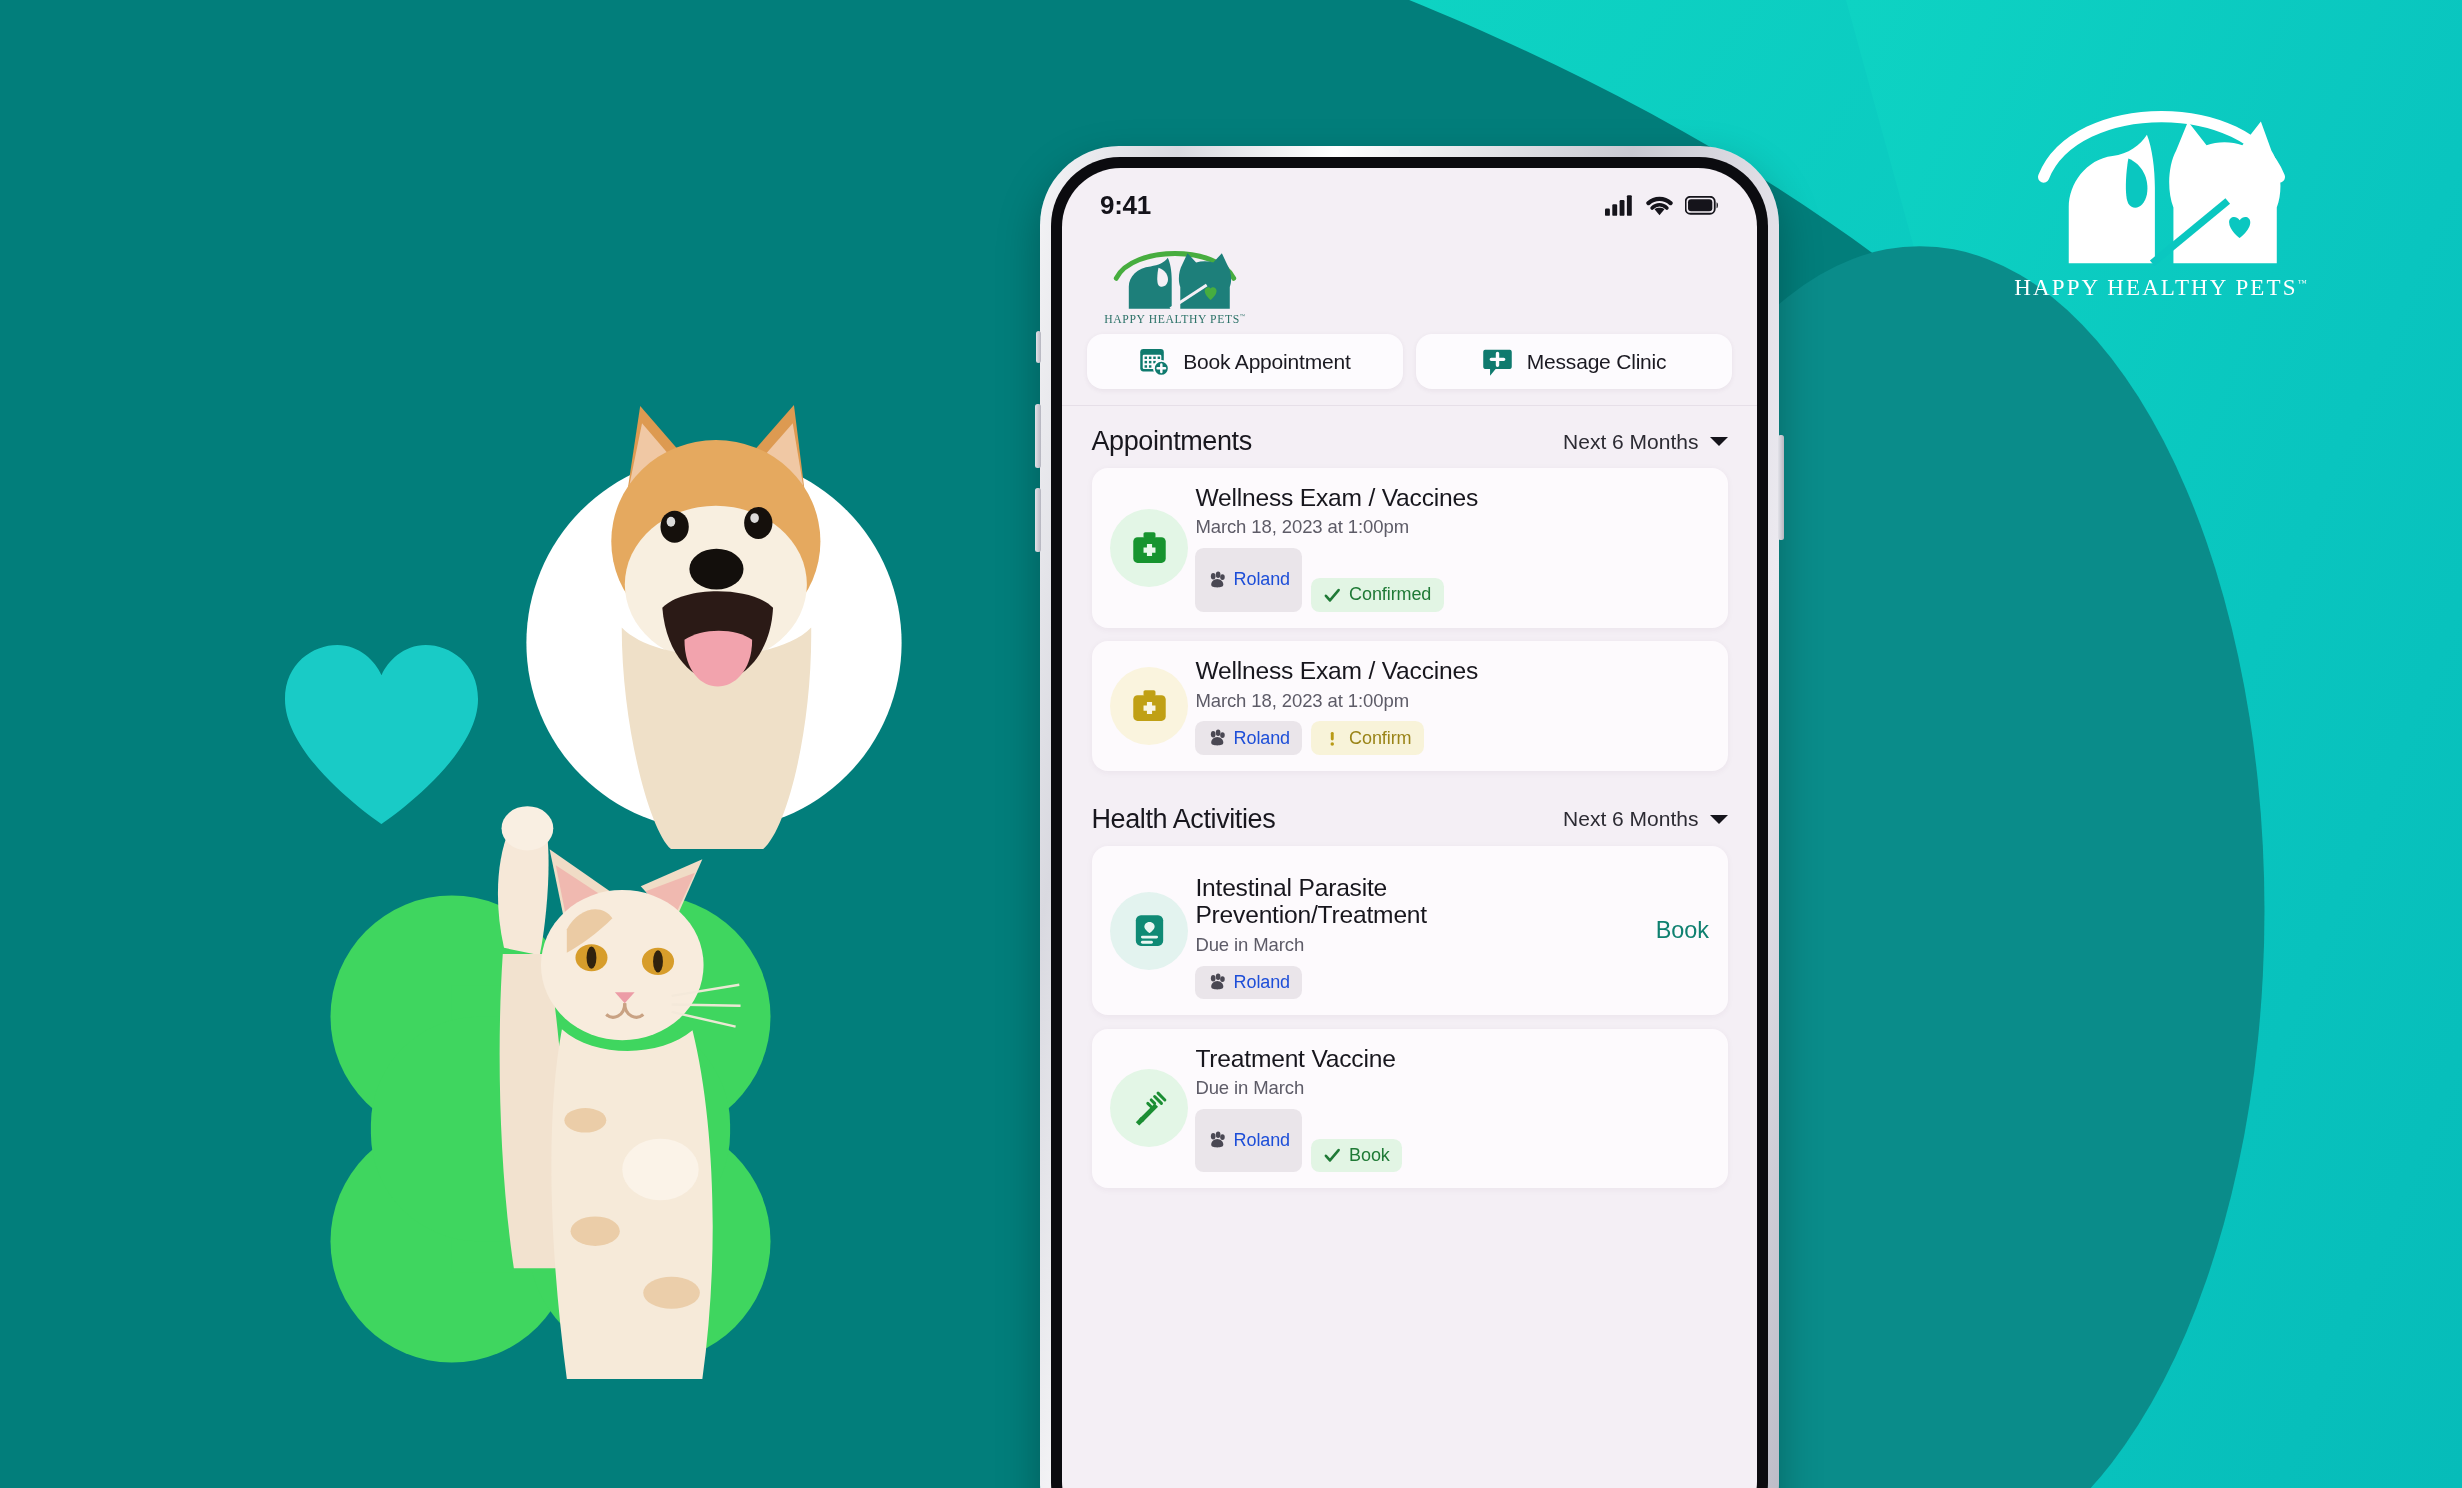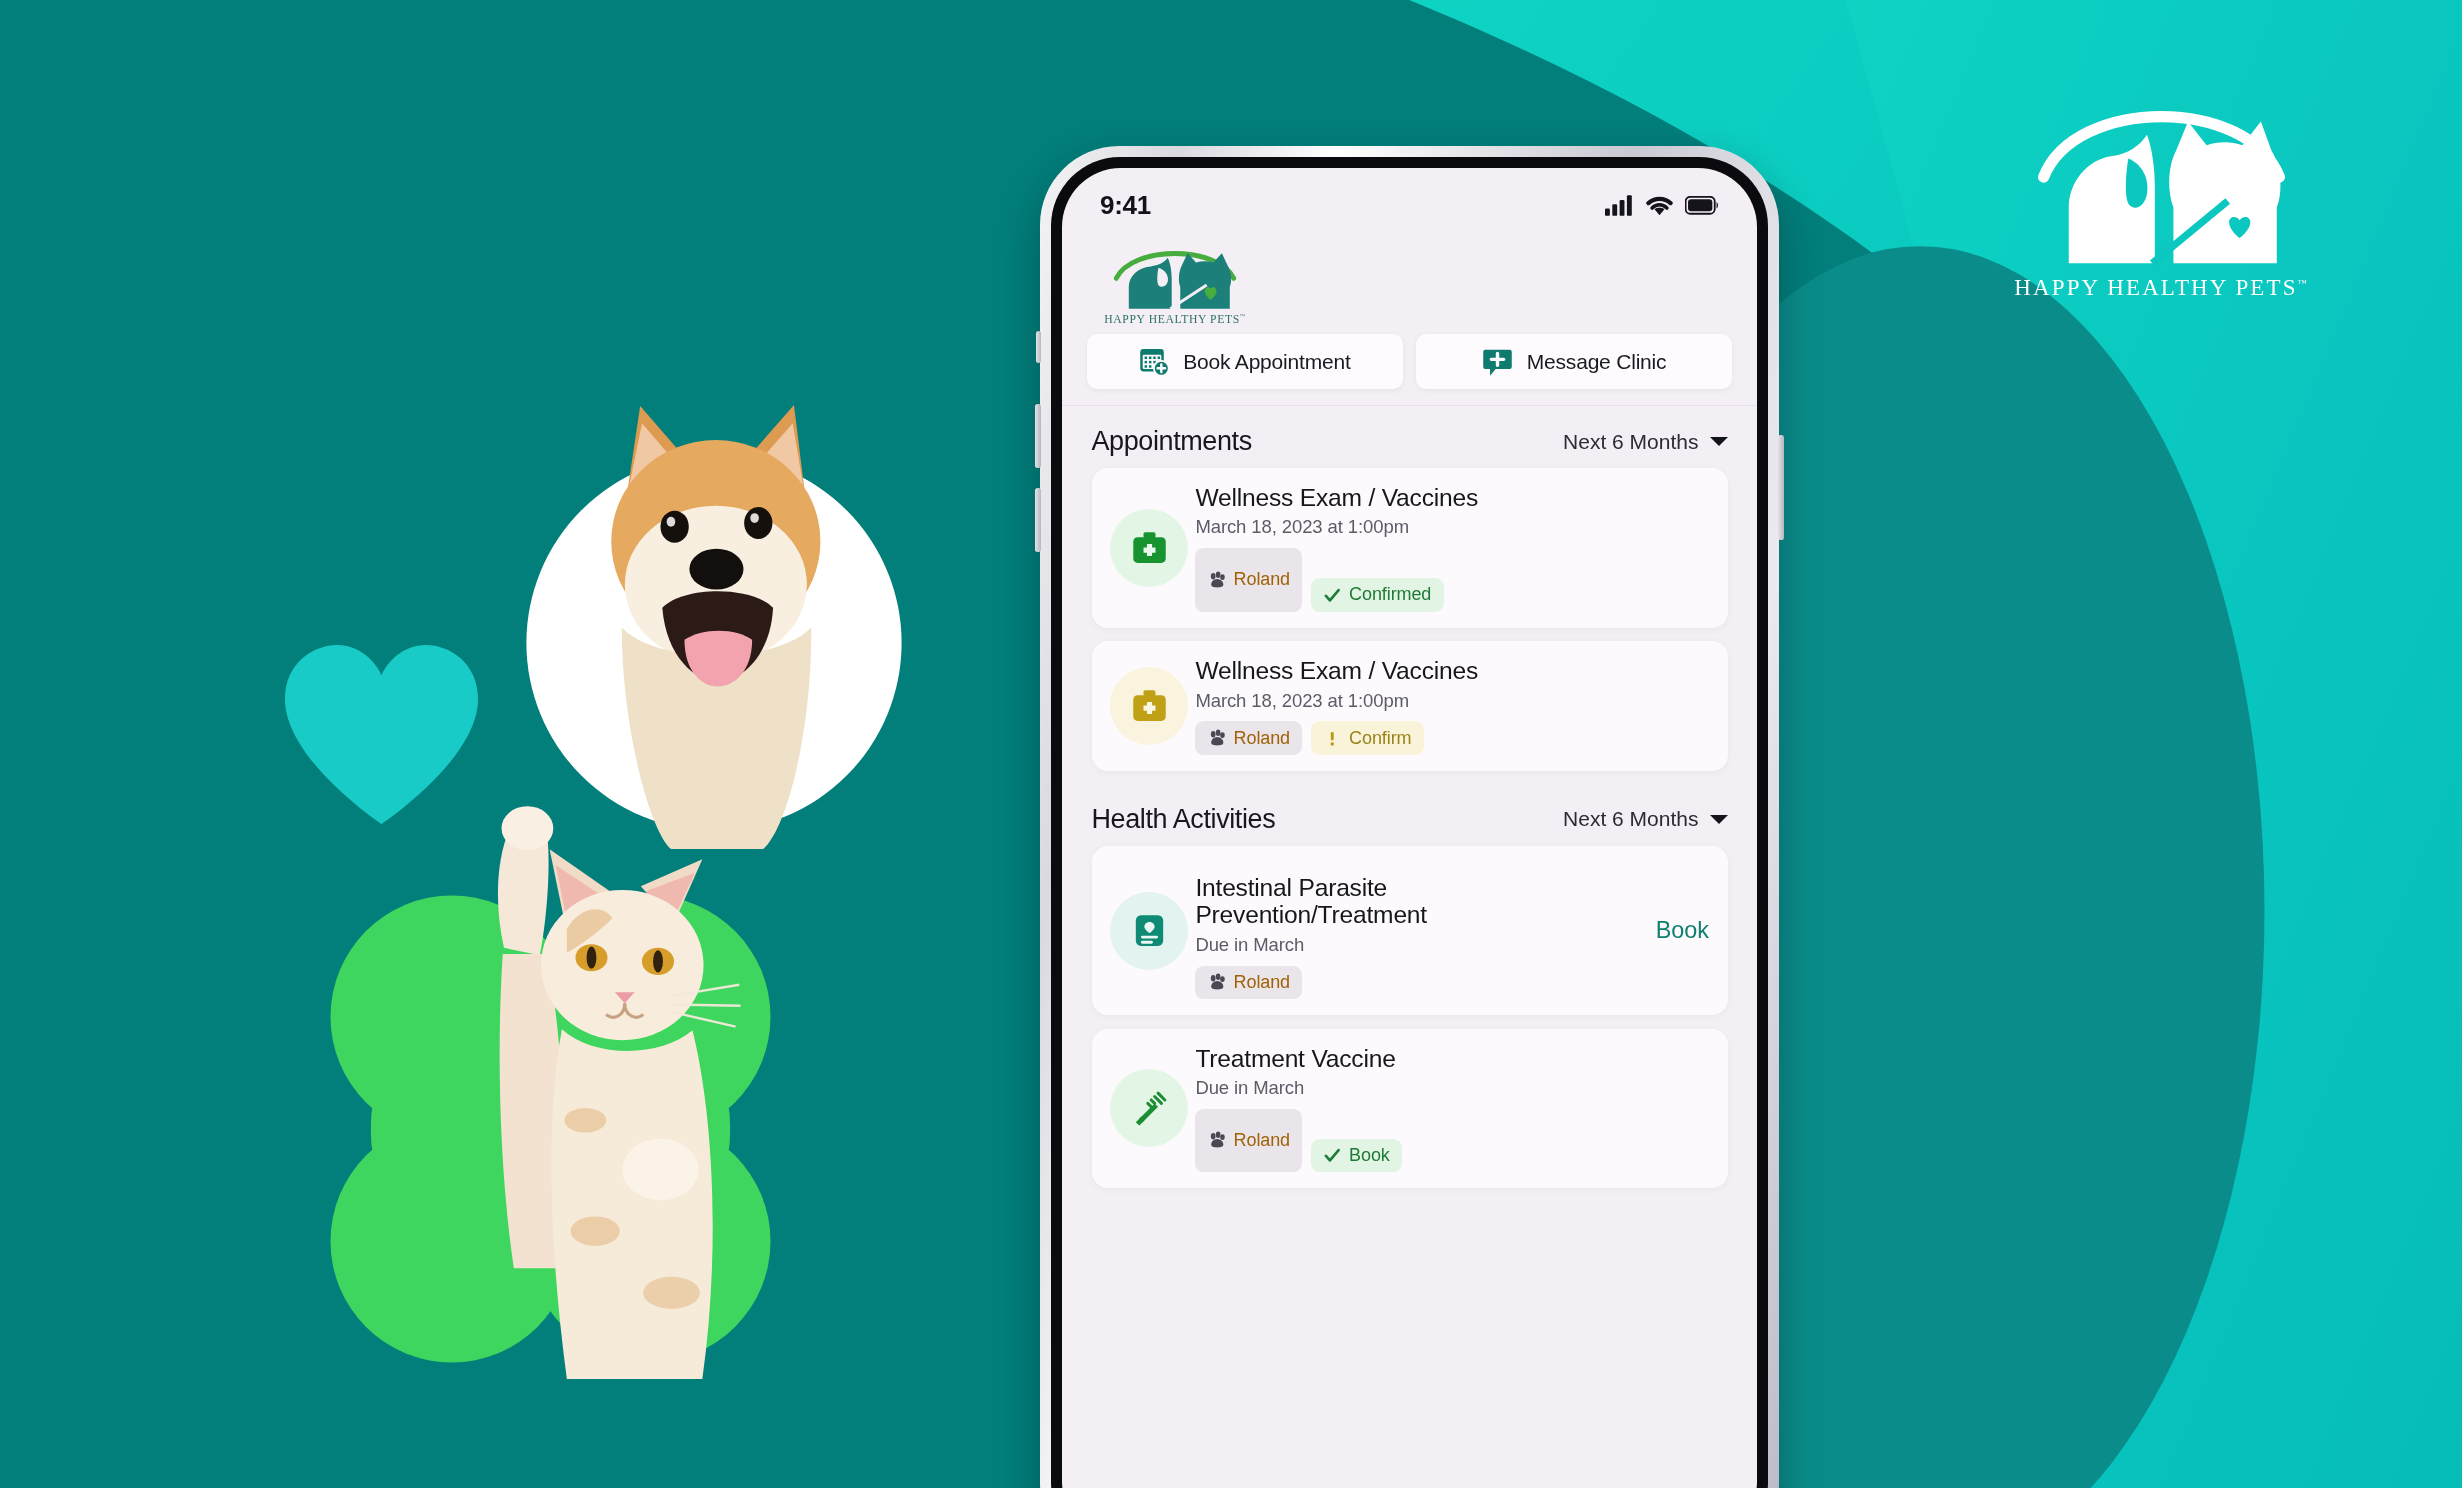--- a/index.html
+++ b/index.html
@@ -101,21 +101,21 @@
   #app-logo .tm { font-size: 5.5px; vertical-align: super; }
 
   
   #action-row {
     display: flex; gap: 13.5px;
     padding: 8.6px 24.6px 16px 24.6px;
   }
   .action-btn {
     flex: 1;
     background: #fdfbfe;
-    border-radius: 10px;
+    border-radius: 16px;
     height: 55px;
     display: flex; align-items: center; justify-content: center; gap: 13.5px;
     box-shadow: 0 1.2px 4.9px rgba(60,30,60,.06);
     cursor: pointer;
   }
   .action-btn .label {
     font-size: 21px; color: #1b1a22; font-weight: 500; letter-spacing: -0.2px;
   }
   .action-icon { width: 31px; height: 31px; flex: 0 0 31px; }
 
@@ -163,21 +163,21 @@
   }
   .card-sub {
     font-size: 18.5px; color: #5d5b67; margin-top: 4.9px; letter-spacing: -0.1px;
   }
   .chips { display: flex; gap: 8.6px; margin-top: 9.8px; flex-wrap: wrap; }
   .chip {
     display: inline-flex; align-items: center; gap: 7.4px;
     border-radius: 8.6px; padding: 6.2px 12.3px;
     font-size: 18px; letter-spacing: -0.1px;
   }
-  .chip-neutral { background: #eae5ea; color: #a16207; }
+  .chip-neutral { background: #eae5ea; color: #1d4ed8; }
   .chip-green   { background: #e2f5e4; color: #1f7a36; margin-top: 30px; }
   .chip-yellow  { background: #f8f3d9; color: #9a8418; }
   .chip svg { width: 18.5px; height: 18.5px; flex: 0 0 18.5px; }
   .card-action {
     flex: 0 0 auto; padding-left: 11px;
     font-size: 23.4px; color: #0f8070; font-weight: 500; cursor: pointer;
   }
   .card-two-line .card-title { max-width: 295px; margin-top: 12px; }
 </style>
 </head>

